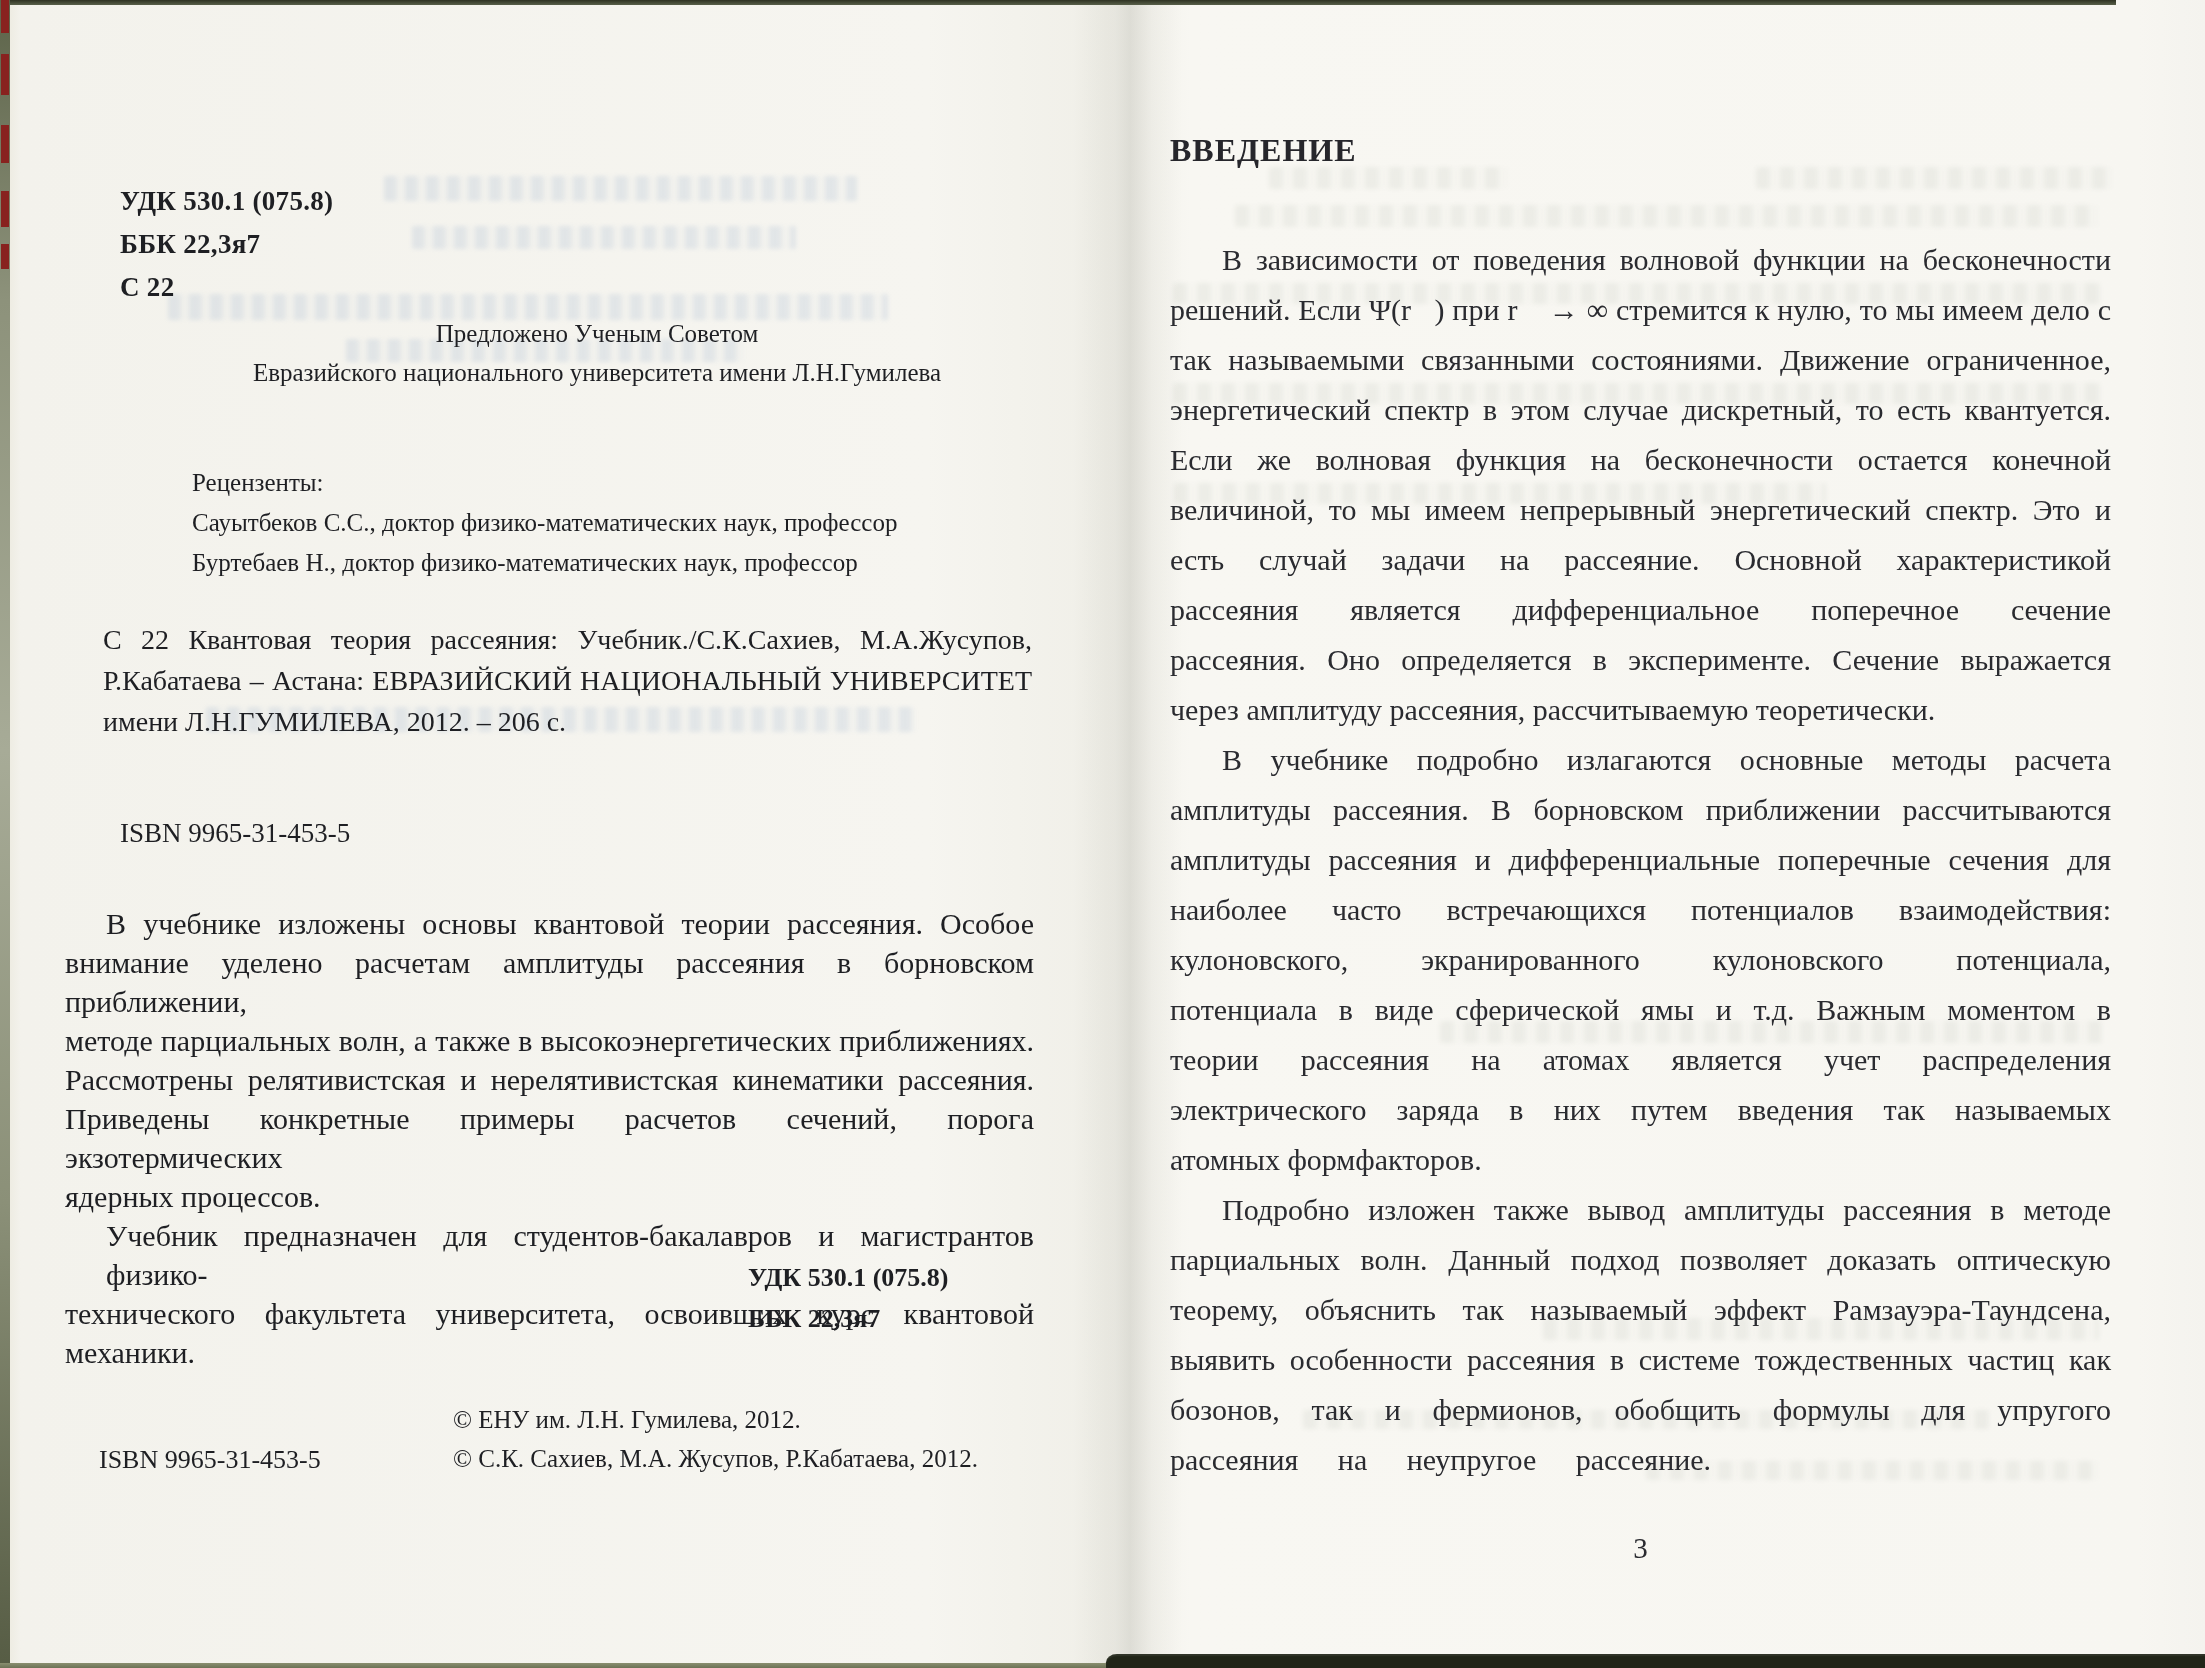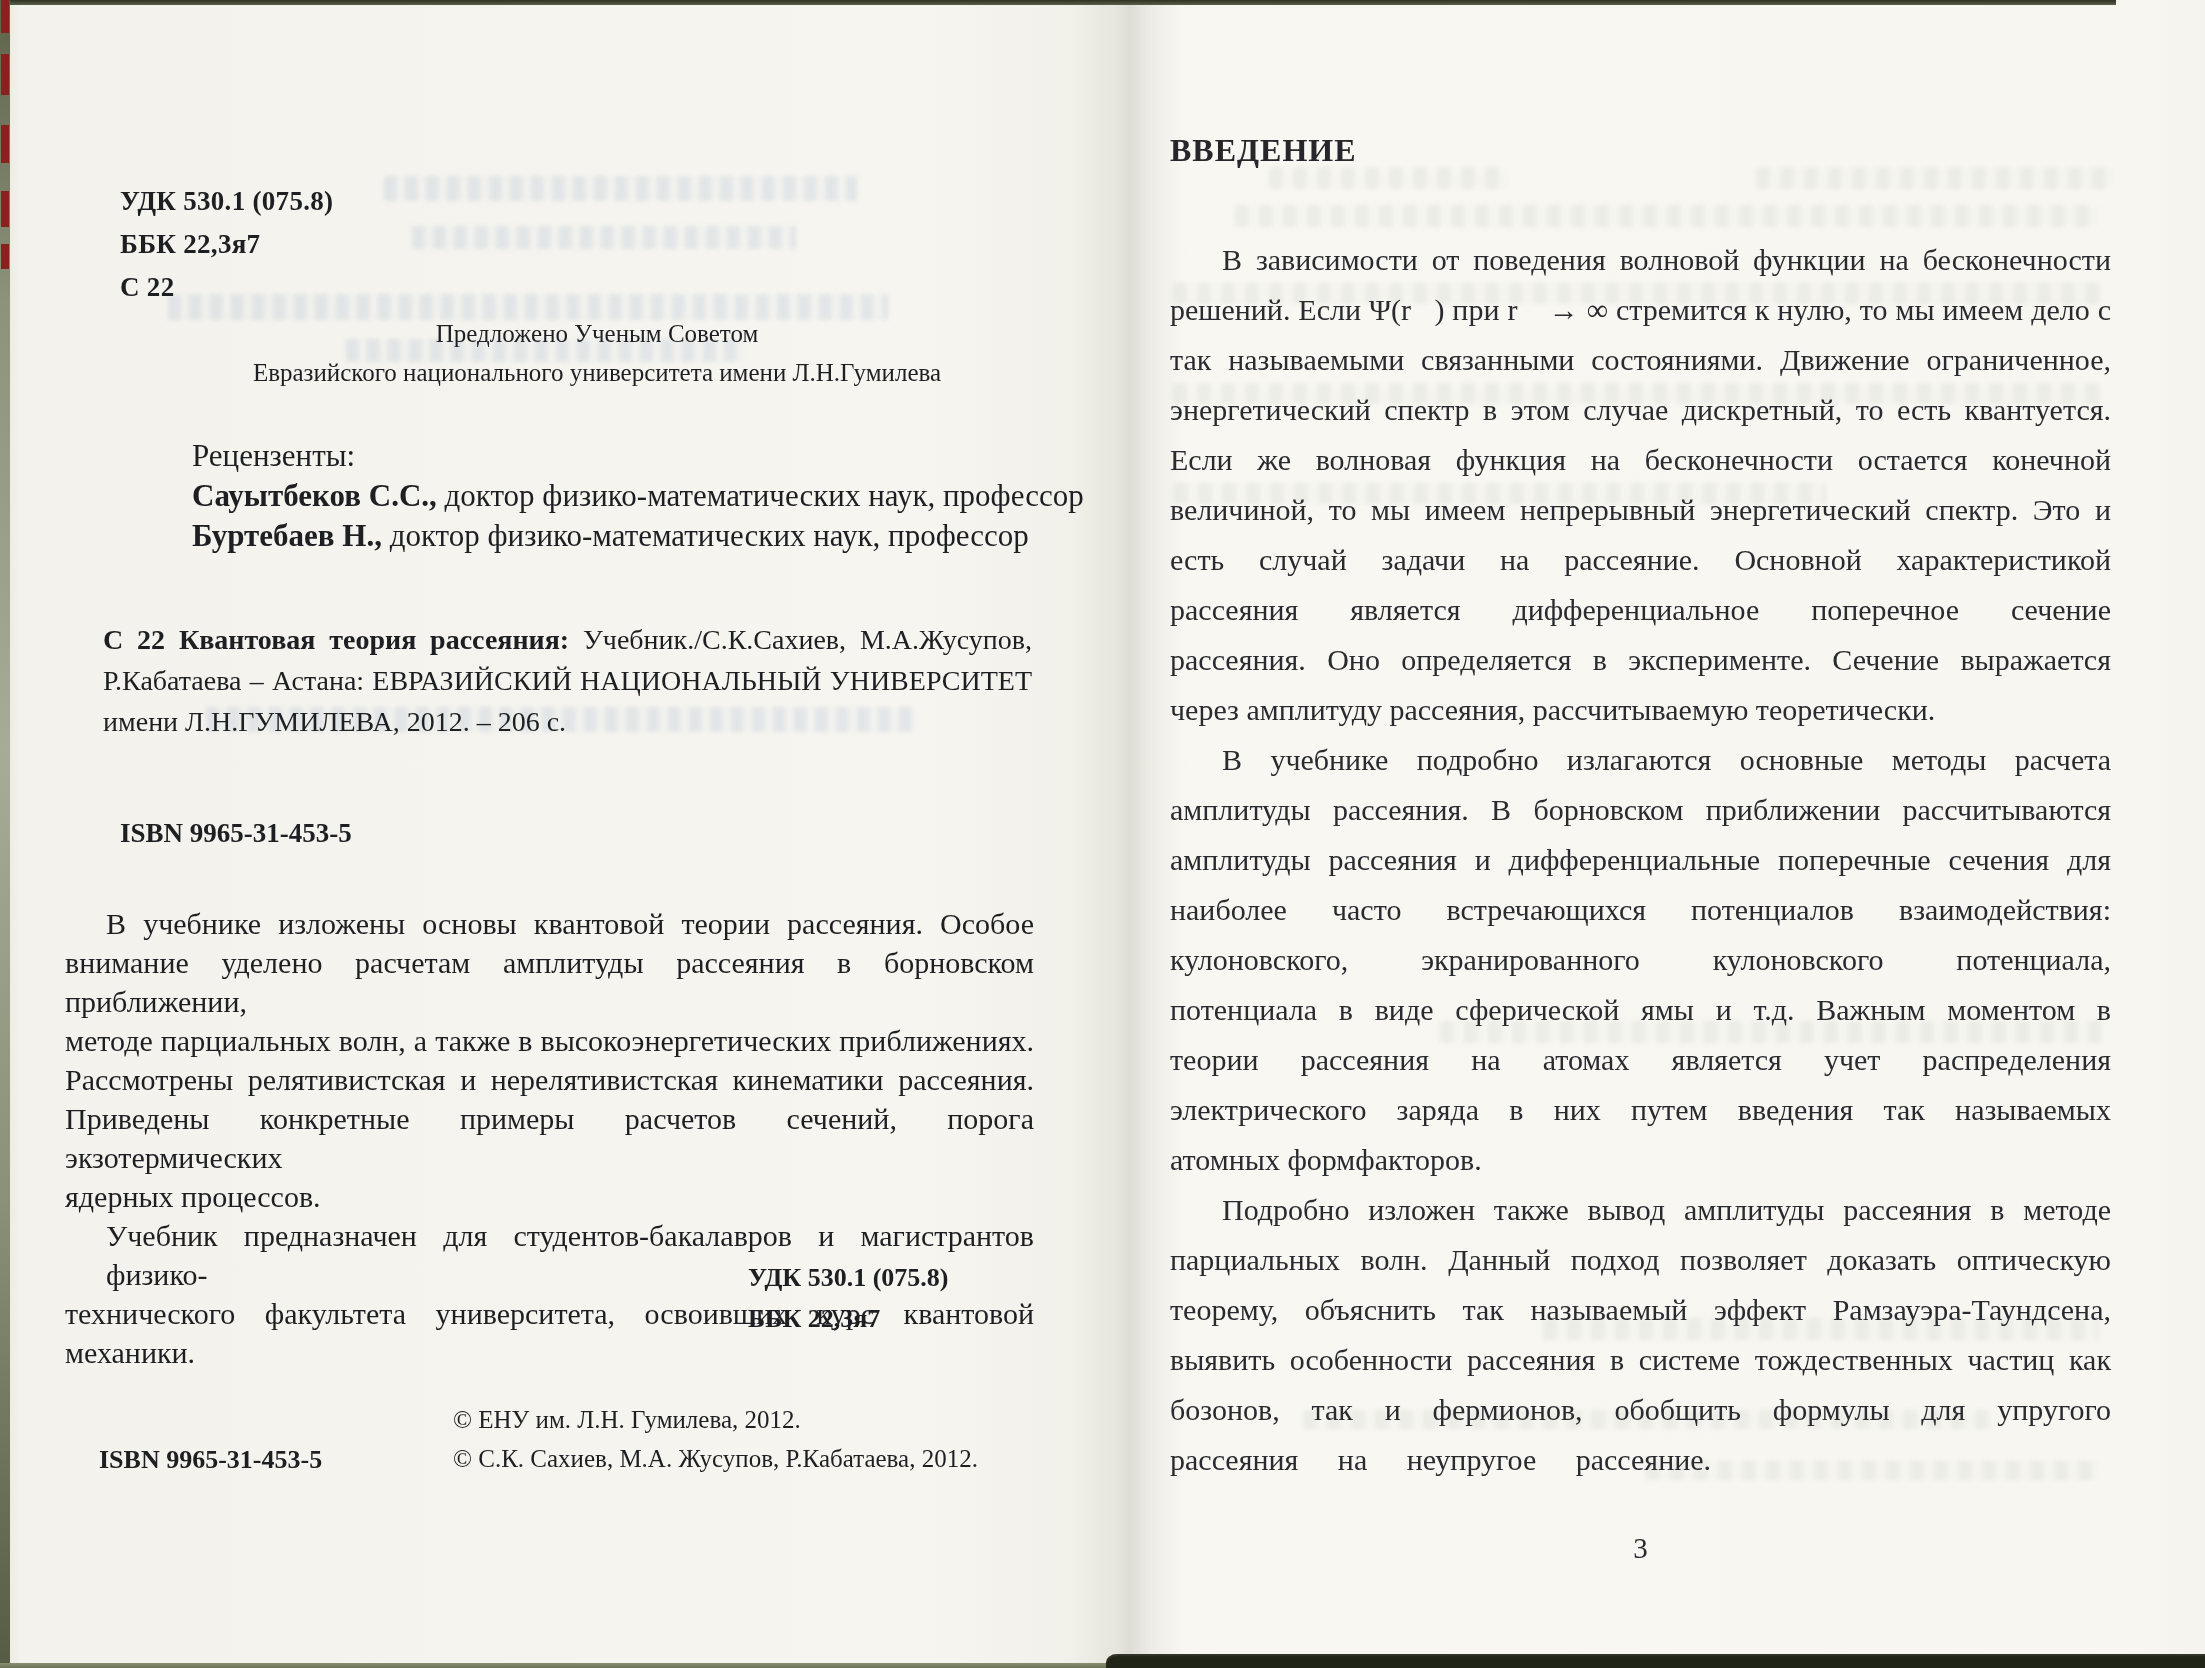--- a/index.html
+++ b/index.html
@@ -30,24 +30,24 @@
   .ghost { position:absolute; filter: blur(2.1px); border-radius:2.1px; opacity:.55;
     background: repeating-linear-gradient(90deg,
       rgba(118,148,190,0.28) 0px, rgba(118,148,190,0.28) 11px,
       rgba(118,148,190,0.05) 13.7px, rgba(118,148,190,0.05) 21px); }
   .ghost.rp { opacity:.45;
     background: repeating-linear-gradient(90deg,
       rgba(138,148,132,0.22) 0px, rgba(138,148,132,0.22) 12.3px,
       rgba(138,148,132,0.04) 15px, rgba(138,148,132,0.04) 24px); }
   
   .abs { position:absolute; }
-  .b { font-weight: bold; }
+  .b { font-weight: normal; }
   .lp-top { left:120px; top:180px; font-size:27px; font-weight:bold; line-height:43px; letter-spacing:0.3px; }
   .lp-proposed { left:158px; top:314px; width:878px; text-align:center; font-size:25px; line-height:39px; }
-  .lp-reviewers { left:192px; top:436px; font-size:31px; line-height:40px; }
+  .lp-reviewers { left:192px; top:463px; font-size:25px; line-height:40px; }
   .lp-biblio { left:103px; top:619px; width:929px; font-size:28px; line-height:41px; }
   .lp-biblio .ln.j { text-align: justify; text-align-last: justify; }
   .lp-isbn-mid { left:120px; top:818px; font-size:27px; }
   .lp-annot { left:65px; top:904px; width:969px; font-size:30px; line-height:39px; }
   .lp-udk-bottom { left:748px; top:1257px; font-size:26px; font-weight:bold; line-height:41px; }
   .lp-c1 { left:453px; top:1406px; font-size:25px; }
   .lp-isbn-bottom { left:99px; top:1445px; font-size:26px; }
   .lp-c2 { left:453px; top:1445px; font-size:25px; }
   .rp-heading { left:1170px; top:132px; width:941px; text-align:left;
     font-size:32px; font-weight:bold; letter-spacing:1px; color:#26262b; }

